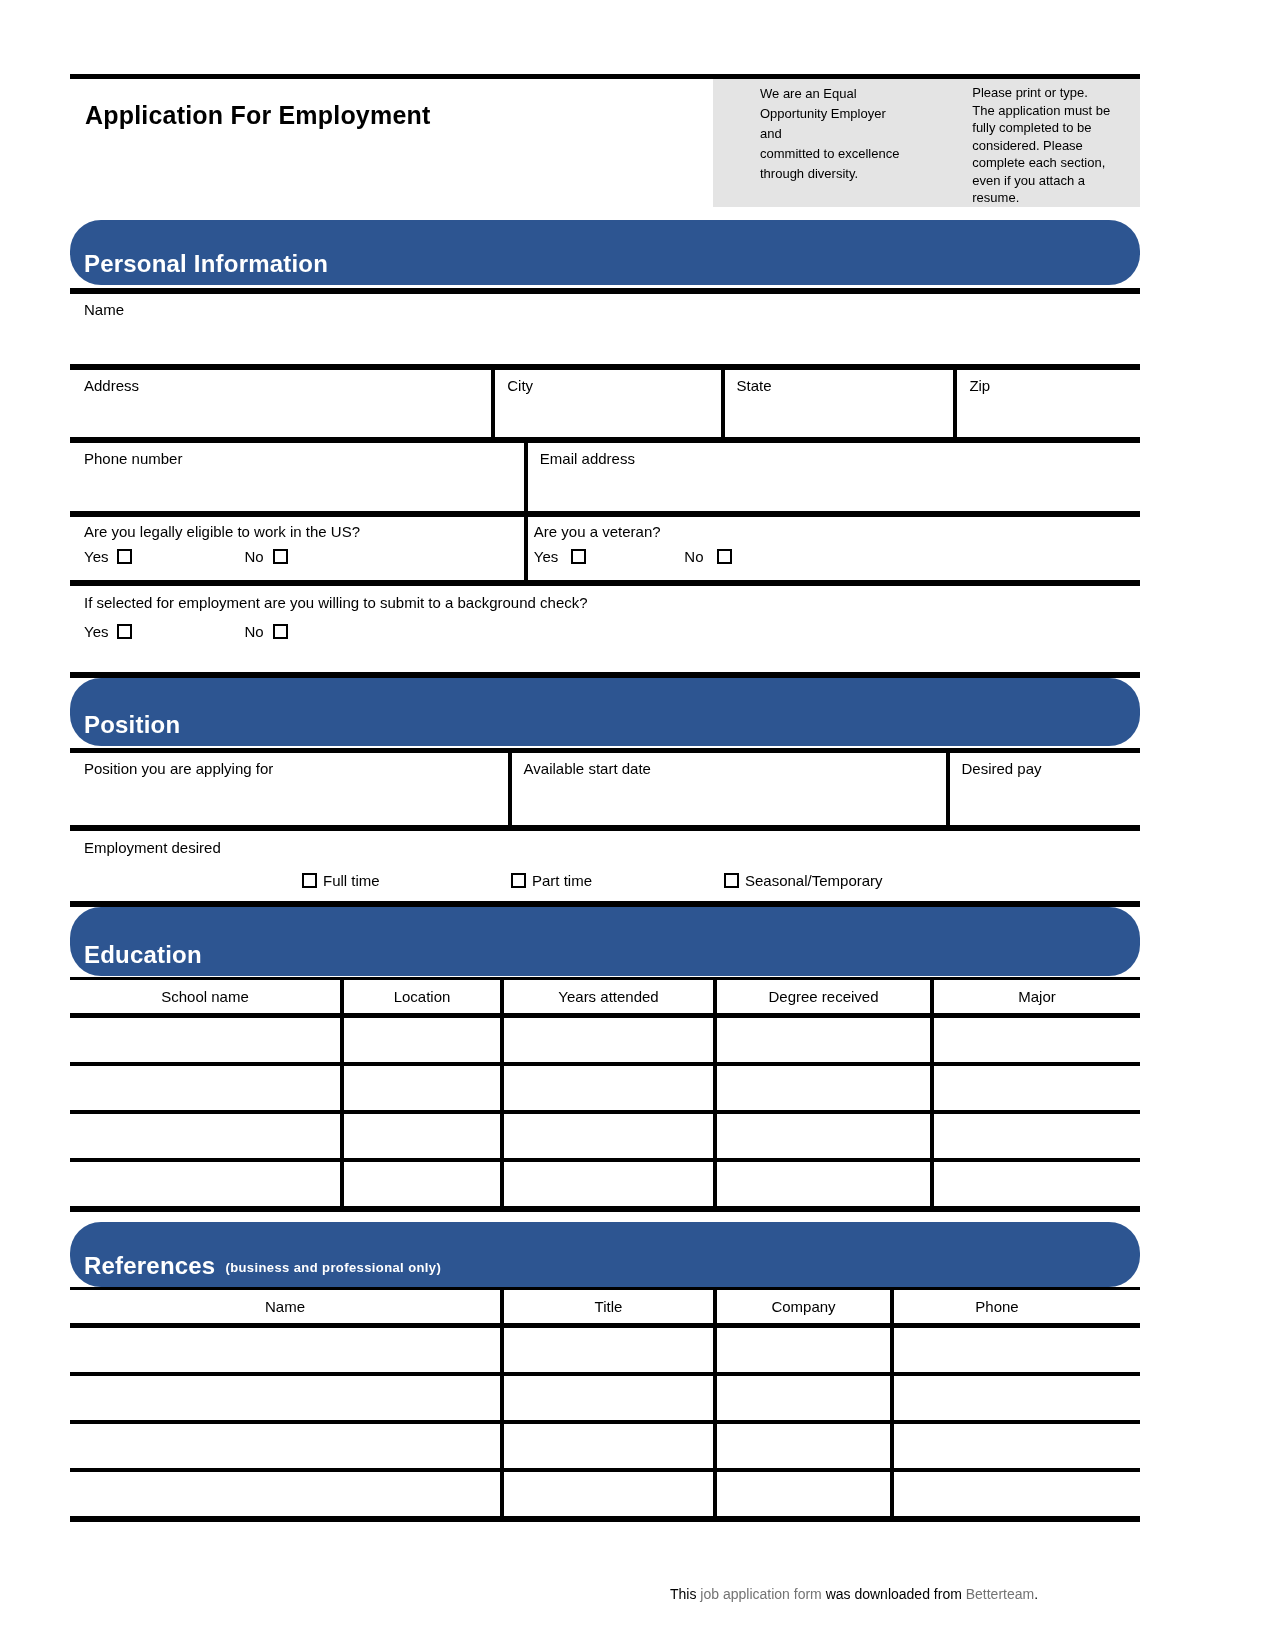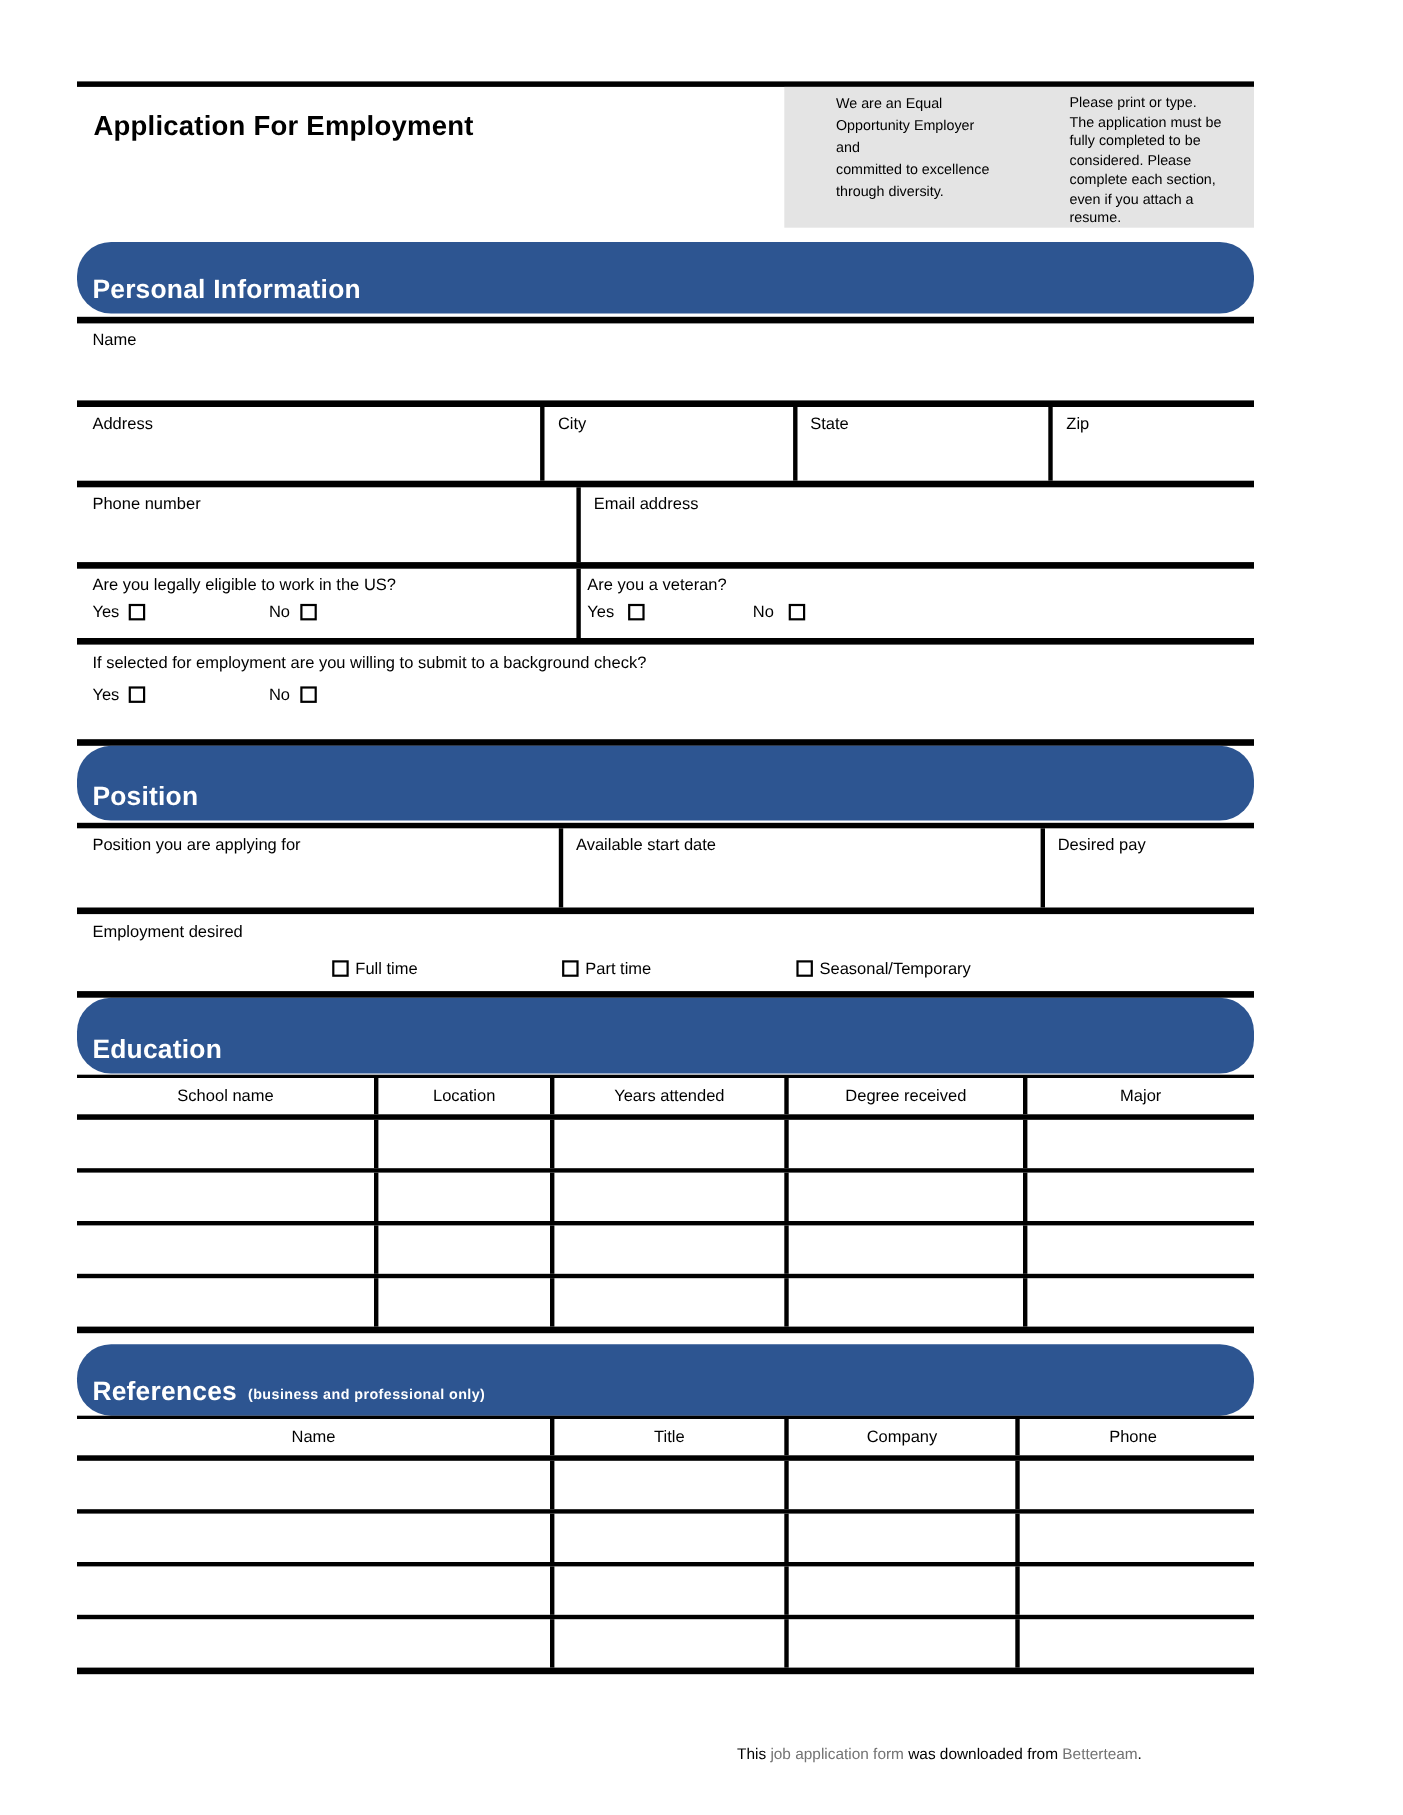--- a/index.html
+++ b/index.html
@@ -58,21 +58,21 @@
   .opt .cb { margin-right:6px; }
   .opt.o1{left:232px;} .opt.o2{left:441px;} .opt.o3{left:654px;}
 
   
   .t-head { display:flex; height:38px; border-bottom:5px solid #000000; }
   .t-head .hc { display:flex; align-items:center; justify-content:center; font-size:15px; }
   .t-row { display:flex; height:48px; border-bottom:4px solid #000; }
   .t-row.last { height:50px; border-bottom:6px solid #000; }
   .t-head > div + div, .t-row > div + div { border-left:4px solid #000; }
   .c-school{width:270px;} .c-loc{width:160px;} .c-years{width:213px;} .c-deg{width:217px;} .c-major{width:210px;}
-  .c-name{width:430px;} .c-title{width:213px;} .c-comp{width:210px;} .c-phone{width:210px;}
+  .c-name{width:430px;} .c-title{width:213px;} .c-comp{width:177px;} .c-phone{width:210px;}
 
   
   .footer { position:absolute; left:670px; top:1586px; font-size:14px; color:#000; }
   .footer a { color:#737373; text-decoration:none; cursor:pointer; }
 </style>
 </head>
 <body>
 
 <div class="page">
   <div class="content">

